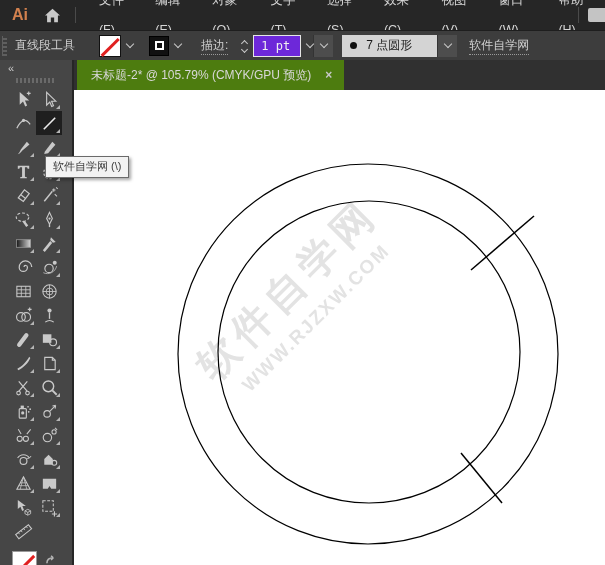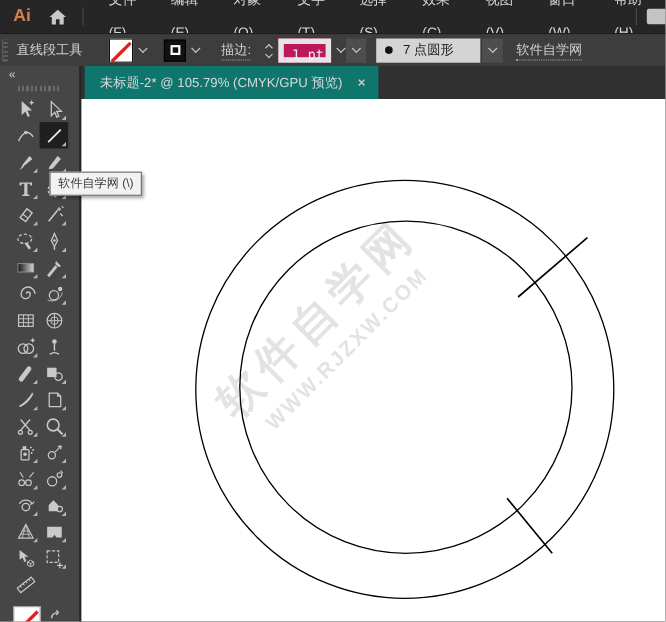--- a/index.html
+++ b/index.html
@@ -31,21 +31,21 @@
   .swatch-stroke { width:20px; height:20px; background:#111; border:1px solid #000; margin-left:16px;
     display:flex; align-items:center; justify-content:center; }
   .swatch-stroke .inner { width:9px; height:9px; border:2.5px solid #fff; background:transparent; }
   .chev { width:6px; height:6px; border-right:1.6px solid #c9c9c9; border-bottom:1.6px solid #c9c9c9;
     transform:rotate(45deg); display:inline-block; }
   .chev-btn { margin-left:6px; margin-top:-3px; cursor:default; }
   .stepper { display:flex; flex-direction:column; gap:3px; margin-left:14px; margin-right:6px; }
   .stepper .up { transform:rotate(225deg); margin-top:2px; }
   .stepper .dn { transform:rotate(45deg); margin-top:-2px; }
   .stepper .chev { width:5px; height:5px; }
-  .weight-field { background:#be185d; border:5px solid #e5e5e5; color:#f0f0f0; font-size:12px;
+  .weight-field { background:#6d28d9; border:1px solid #e5e5e5; color:#f0f0f0; font-size:12px;
     font-family:"DejaVu Sans Mono",monospace; width:48px; height:22px; line-height:20px; padding-left:7px; }
   .light-dd { background:#d4d4d4; height:22px; display:flex; align-items:center; color:#1a1a1a;
     font-size:12px; padding:0 8px; white-space:nowrap; }
   .dd-chevbox { width:20px; height:22px; background:#4d4d4d; border-left:1px solid #333;
     display:flex; align-items:center; justify-content:center; }
   .dd-chevbox .chev { margin-top:-3px; }
   .profile-line { width:58px; height:3px; background:#000; margin-right:8px; }
   .brush-dot { width:7px; height:7px; border-radius:50%; background:#111; margin-right:9px; }
 
   
@@ -65,21 +65,21 @@
   .tool svg { display:block; }
   .tp-swatches { position:absolute; left:12px; top:491px; width:50px; height:30px; }
   .tp-fill { position:absolute; left:0; top:0; width:25px; height:25px; background:#fff; border:1.5px solid #9a9a9a; }
   .tp-fill::after { content:""; position:absolute; left:-2px; right:-2px; top:50%; height:2.5px;
     background:#e02020; transform:rotate(-45deg); }
   .tp-swap { position:absolute; left:33px; top:2px; }
 
   
   .docarea { flex:1; height:505px; display:flex; flex-direction:column; }
   .tabbar { height:30px; background:#303030; display:flex; align-items:stretch; }
-  .tab { background:#0f766e; display:flex; align-items:center; padding:0 12px 0 14px; margin-left:3px; }
+  .tab { background:#4d7c0f; display:flex; align-items:center; padding:0 12px 0 14px; margin-left:3px; }
   .tab-title { color:#d8d8d8; font-size:12px; white-space:nowrap; }
   .tab-close { color:#c9c9c9; font-size:12px; font-weight:bold; margin-left:14px; cursor:default; }
   .canvas { flex:1; background:#ffffff; position:relative; overflow:hidden; }
 
   
   .watermark { position:absolute; left:222px; top:208px; transform:translate(-50%,-50%) rotate(-45deg);
     text-align:center; color:#e3e3e3; z-index:1; user-select:none; }
   .wm-line1 { font-size:40px; font-weight:bold; letter-spacing:7px; white-space:nowrap; }
   .wm-line2 { font-size:19px; font-weight:bold; letter-spacing:2px; white-space:nowrap; margin-top:2px; }
 

